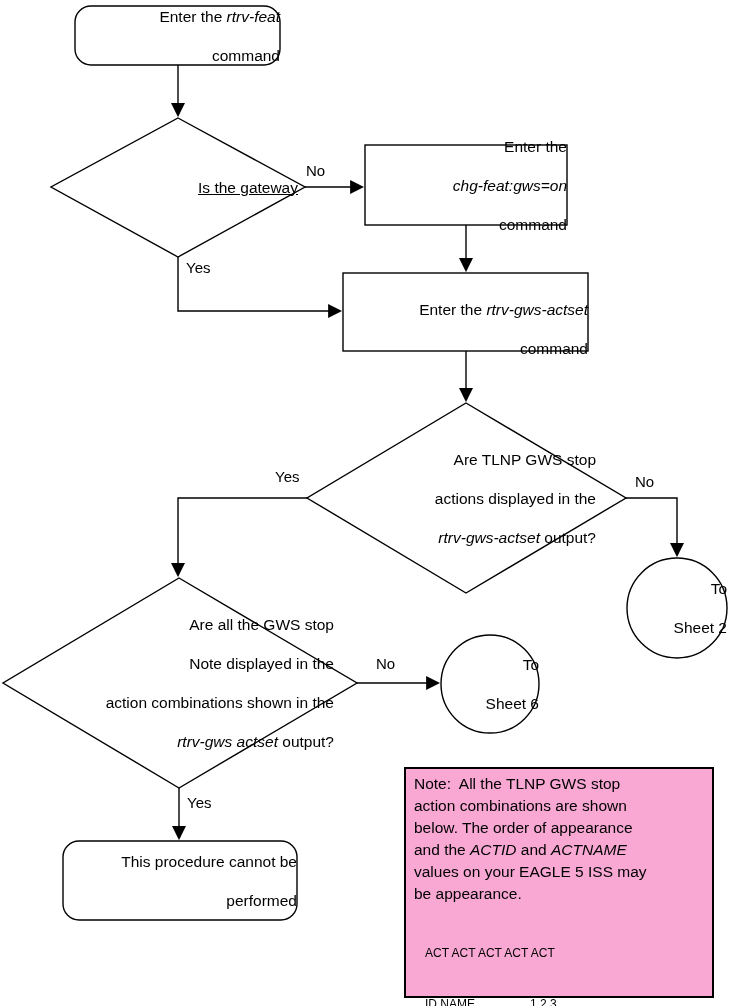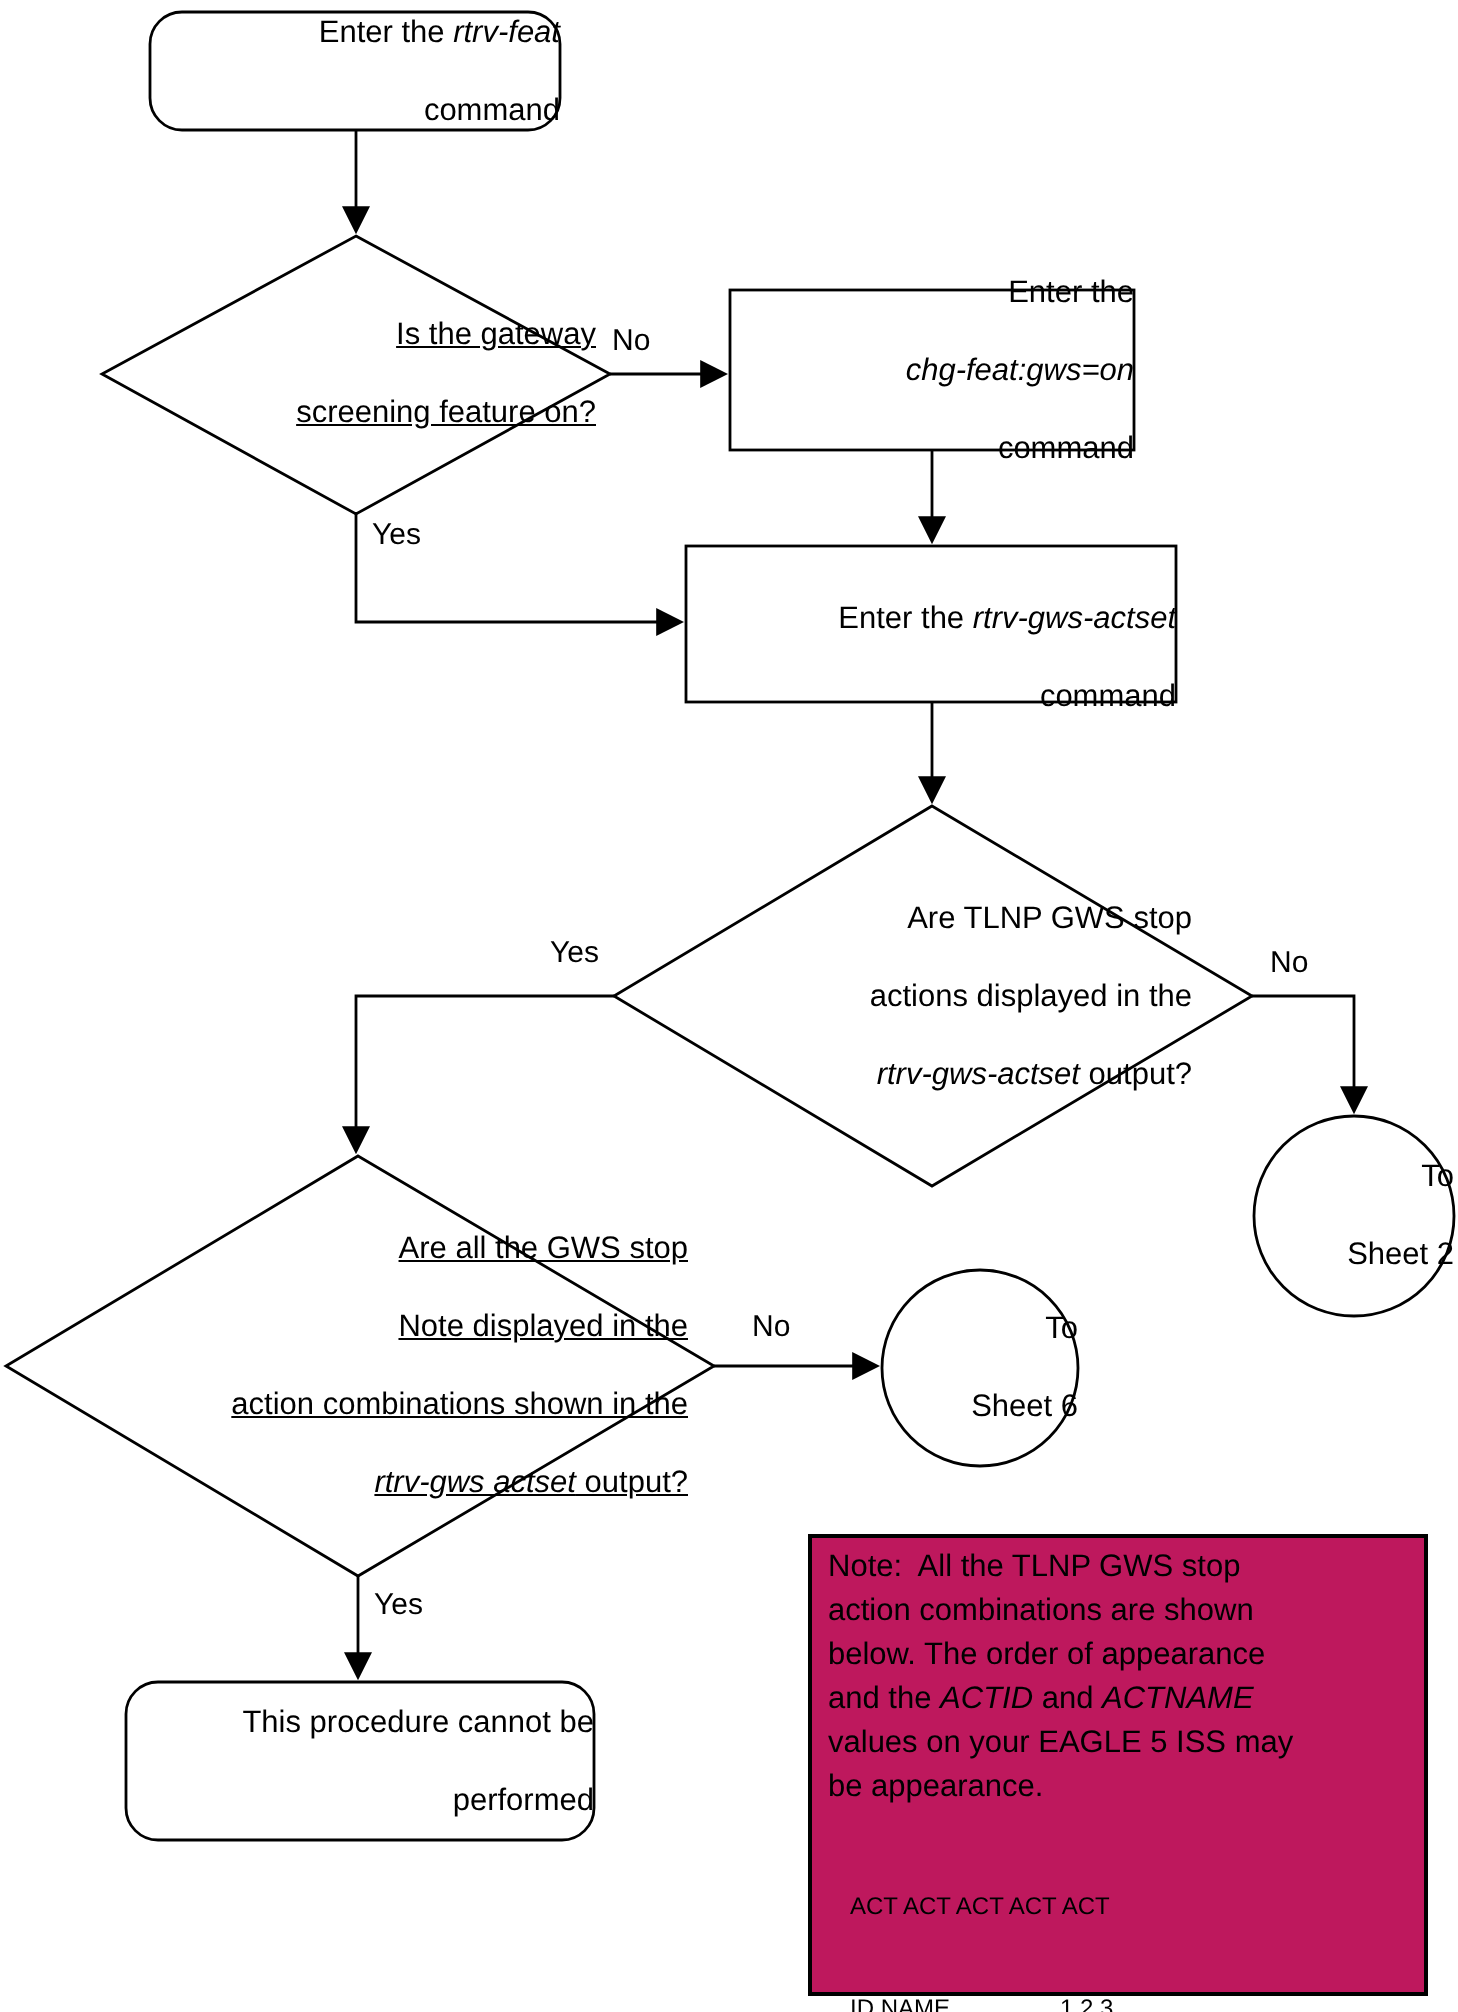--- a/index.html
+++ b/index.html
@@ -11,21 +11,21 @@
   svg.layer { position:absolute; left:0; top:0; }
   .txt {
     position:absolute; display:flex; flex-direction:column;
     justify-content:center; align-items:flex-end; text-align:center;
     font-size:15.5px; line-height:23px; white-space:pre;gap:16px;
   }
   .it { font-style:italic; }
   .lbl { position:absolute; font-size:15px; line-height:18px; white-space:pre; }
   .note {
     position:absolute; left:404px; top:767px; width:310px; height:231px;
-    border:2px solid #000; background:#be185d; padding:4px 8px;
+    border:2px solid #000; background:#f9a8d4; padding:4px 8px;
   }
   .nline { white-space:pre; font-size:15.5px; line-height:22px; }
   .ntable { margin-top:6px; margin-left:11px; font-size:12px; line-height:17px; white-space:pre; }
   .trow { display:grid; grid-template-columns:44px 45px 63px 47px 40px; }
   .c12 { grid-column:1 / span 2; }
   .c3 { grid-column:3; padding-left:16px; }
 </style>
 </head>
 <body>
 
@@ -61,21 +61,20 @@
     </g>
   </svg>
 
   <div class="txt" style="left:75px; top:6px; width:205px; height:59px;">
     <div><span>Enter the </span><span class="it">rtrv-feat</span></div>
     <div><span>command</span></div>
   </div>
 
   <div class="txt" style="left:58px; top:158px; width:240px; height:58px;text-decoration:underline;">
     <div>Is the gateway</div>
-    <div>screening feature on?</div>
   </div>
 
   <div class="txt" style="left:365px; top:145px; width:202px; height:80px;">
     <div>Enter the</div>
     <div class="it">chg-feat:gws=on</div>
     <div>command</div>
   </div>
 
   <div class="txt" style="left:343px; top:290px; width:245px; height:78px;">
     <div><span>Enter the </span><span class="it">rtrv-gws-actset</span></div>
@@ -86,21 +85,21 @@
     <div>Are TLNP GWS stop</div>
     <div>actions displayed in the</div>
     <div><span class="it">rtrv-gws-actset</span><span> output?</span></div>
   </div>
 
   <div class="txt" style="left:627px; top:580px; width:100px; height:56px;">
     <div>To</div>
     <div>Sheet 2</div>
   </div>
 
-  <div class="txt" style="left:20px; top:634px; width:324px; height:98px;text-decoration:underline;">
+  <div class="txt" style="left:10px; top:634px; width:324px; height:98px;">
     <div>Are all the GWS stop</div>
     <div>Note displayed in the</div>
     <div>action combinations shown in the</div>
     <div><span class="it">rtrv-gws actset</span><span> output?</span></div>
   </div>
 
   <div class="txt" style="left:441px; top:656px; width:98px; height:56px;">
     <div>To</div>
     <div>Sheet 6</div>
   </div>

